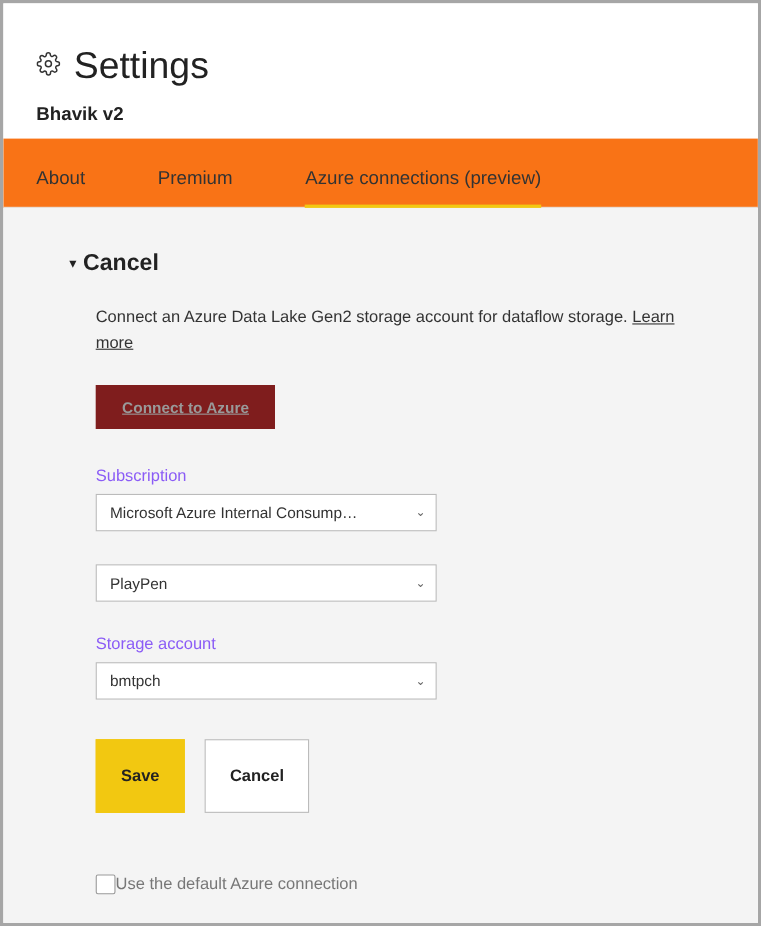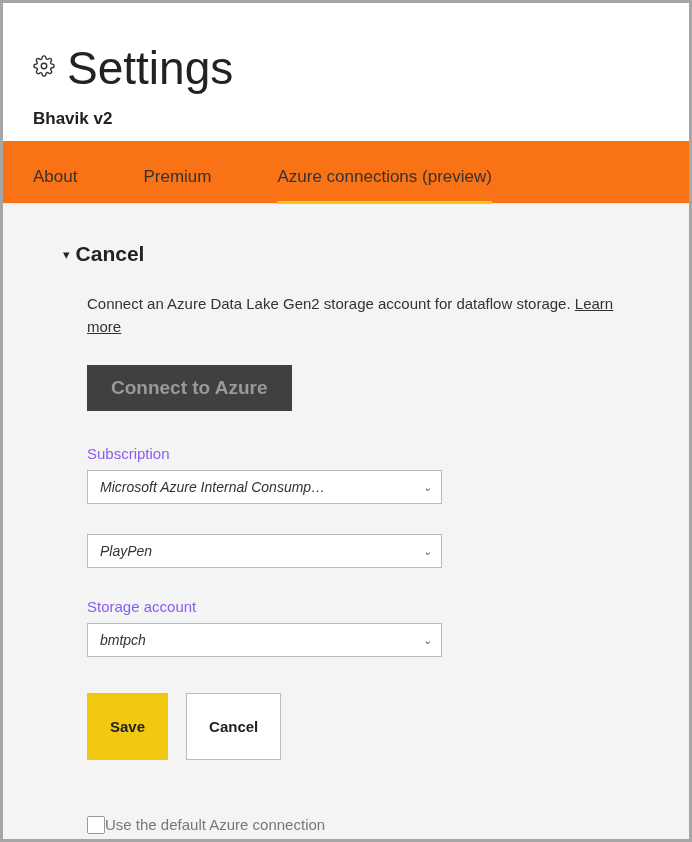--- a/index.html
+++ b/index.html
@@ -19,21 +19,21 @@
       padding: 38px 30px 12px 30px;
       background: #fff;
     }
     .title-row {
       display: flex;
       align-items: center;
       gap: 12px;
       margin-bottom: 14px;
     }
     .title-row h1 {
-      font-size: 46px;
+      font-size: 34px;
       font-weight: 400;
       color: #222;
     }
     .gear-icon svg {
       width: 22px;
       height: 22px;
       stroke: #333;
       fill: none;
       stroke-width: 1.5;
     }
@@ -90,42 +90,42 @@
       color: #333;
       line-height: 1.55;
       margin-bottom: 26px;
     }
     .learn-more {
       color: #333;
       text-decoration: underline;
       cursor: pointer;
     }
     .connect-btn {
-      background: #404040;
+      background: #7f1d1d;
       color: #999;
       border: none;
       padding: 12px 24px;
-      font-size: 19px;
+      font-size: 14px;
       font-weight: 600;
       cursor: default;
       margin-bottom: 34px;
+      text-decoration: underline;
     }
     .field {
       margin-bottom: 30px;
     }
     .field-label {
       font-size: 15px;
       color: #8b5cf6;
       display: block;
       margin-bottom: 8px;
     }
     .select-wrapper {
       position: relative;
-      width: 355px;
-      font-style: italic;
+      width: 310px;
     }
     .select {
       width: 100%;
       padding: 8px 32px 8px 12px;
       font-size: 14px;
       border: 1px solid #bbb;
       background: #fff;
       appearance: none;
       -webkit-appearance: none;
       cursor: pointer;

